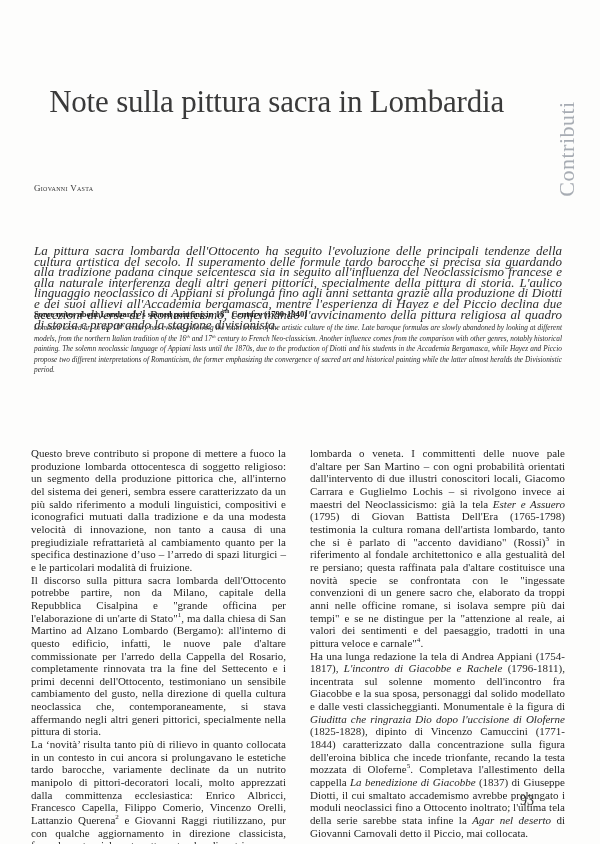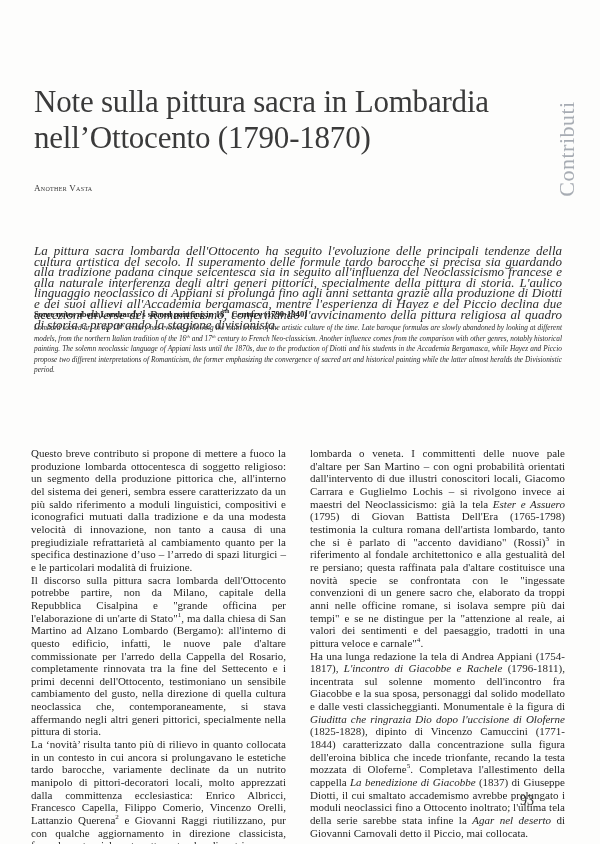--- a/index.html
+++ b/index.html
@@ -7,21 +7,21 @@
     width: 600px; height: 844px; overflow: hidden;
     background: #fdfdfc;
     font-family: "Liberation Serif", "DejaVu Serif", serif;
     color: #2a2a2a;
     position: relative;
   }
   .page { position: absolute; inset: 0; }
   .title {
     position: absolute; left: 34px; top: 84px; width: 470px;
     font-size: 31px; line-height: 36px; color: #3a3a3a;
-    font-weight: normal; margin: 0; letter-spacing: -0.2px;
+    font-weight: normal; margin: 0; letter-spacing: -0.2px; text-align: right;
   }
   .author {
     position: absolute; left: 34px; top: 183px;
     font-size: 9px; font-variant: small-caps; letter-spacing: 0.3px;
     color: #333;
   }
   .side-label {
     position: absolute; left: 552px; top: 84px;
     width: 30px; height: 130px;
   }
@@ -58,24 +58,23 @@
     font-size: 14px; color: #333;
   }
 </style>
 </head>
 <body>
 
 <div class="page">
 
   <h1 class="title">
     <span>Note sulla pittura sacra in Lombardia</span><br>
-    <span>nell’Ottocento (1790-1870)</span>
   </h1>
 
-  <div class="author">Another Vasta</div>
+  <div class="author">Giovanni Vasta</div>
 
   <div class="side-label">
     <span>Contributi</span>
   </div>
 
   <p class="abstract-it">La pittura sacra lombarda dell'Ottocento ha seguito l'evoluzione delle principali tendenze della cultura artistica del secolo. Il superamento delle formule tardo barocche si precisa sia guardando alla tradizione padana cinque seicentesca sia in seguito all'influenza del Neoclassicismo francese e alla naturale interferenza degli altri generi pittorici, specialmente della pittura di storia. L'aulico linguaggio neoclassico di Appiani si prolunga fino agli anni settanta grazie alla produzione di Diotti e dei suoi allievi all'Accademia bergamasca, mentre l'esperienza di Hayez e del Piccio declina due accezioni diverse del Romanticismo, confermando l'avvicinamento della pittura religiosa al quadro di storia e preparando la stagione divisionista.</p>
 
   <h2 class="abstract-en-title"><span>Some notes about Lombardy’s sacred painting in 18</span><sup>th</sup><span> Century (1790-1340)</span></h2>
 
   <p class="abstract-en"><span>Lombard sacred art in the 19</span><sup>th</sup><span> century has evolved following the main trends of the artistic culture of the time. Late baroque formulas are slowly abandoned by looking at different models, from the northern Italian tradition of the 16</span><sup>th</sup><span> and 17</span><sup>th</sup><span> century to French Neo-classicism. Another influence comes from the comparison with other genres, notably historical painting. The solemn neoclassic language of Appiani lasts until the 1870s, due to the production of Diotti and his students in the Accademia Bergamasca, while Hayez and Piccio propose two different interpretations of Romanticism, the former emphasizing the convergence of sacred art and historical painting while the latter almost heralds the Divisionistic period.</span></p>

